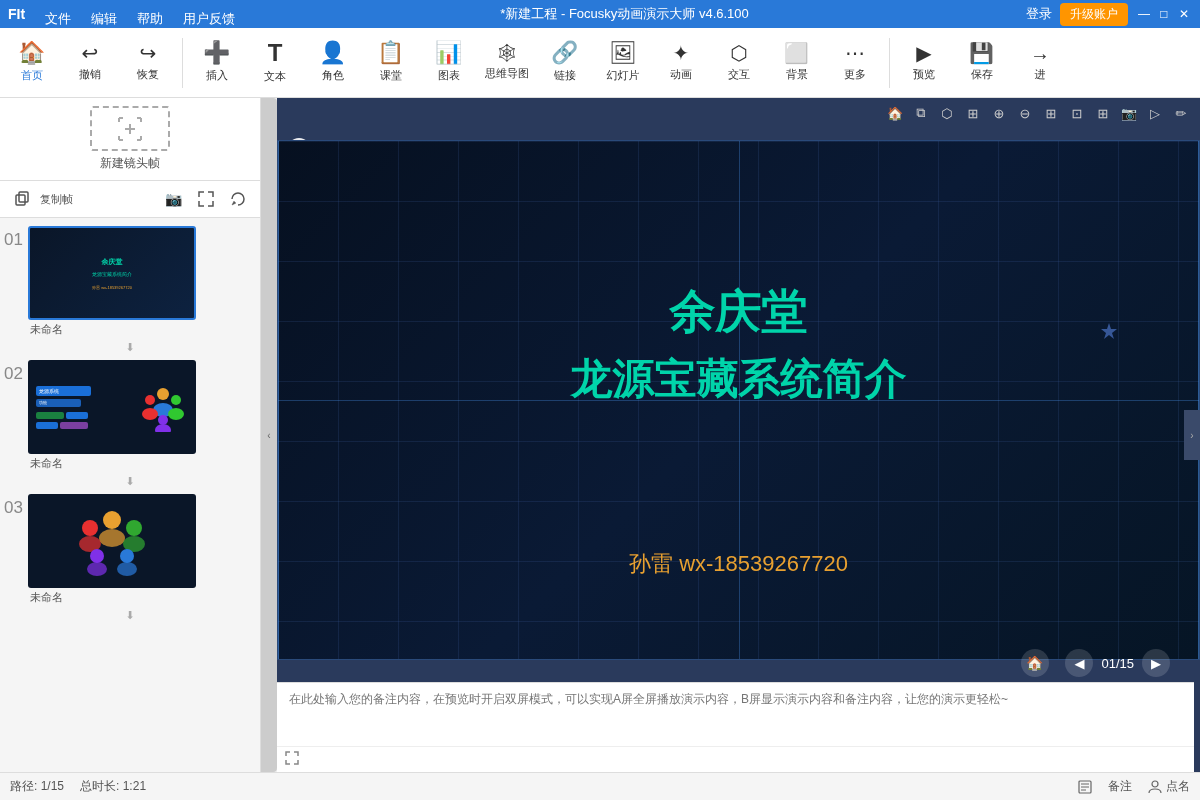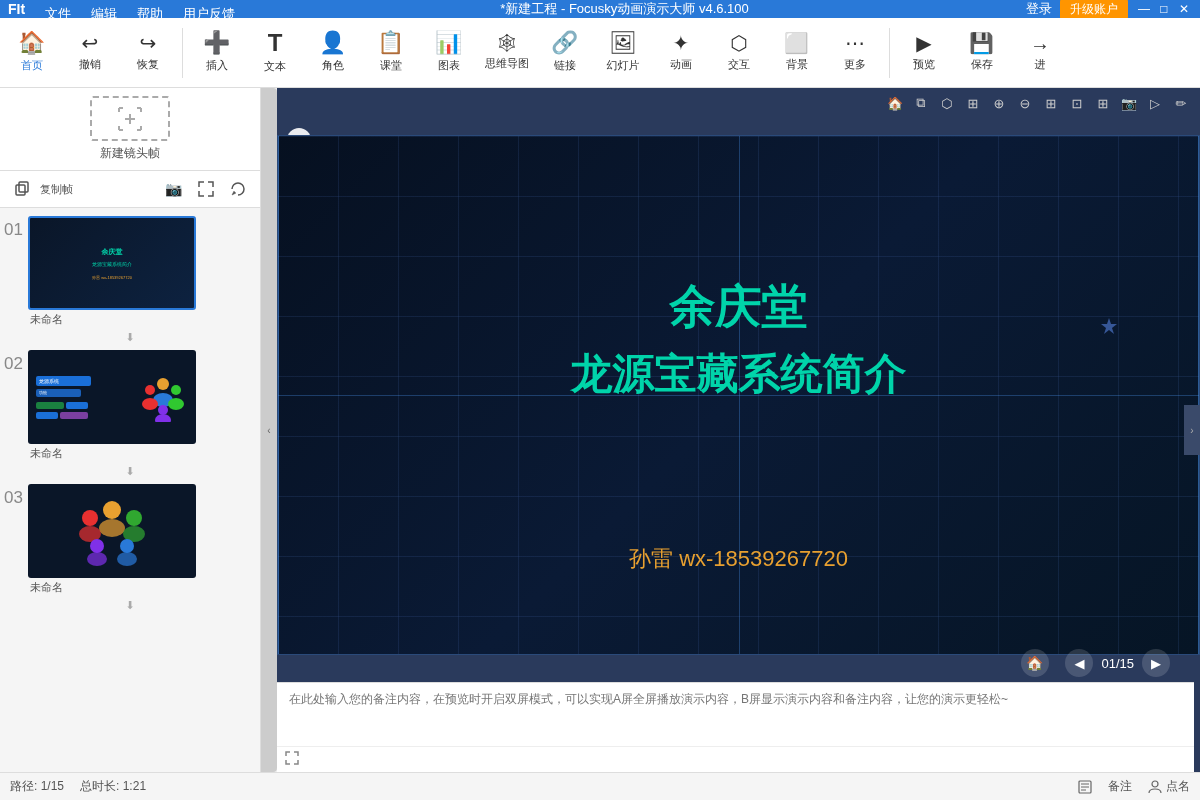--- a/index.html
+++ b/index.html
@@ -2,21 +2,21 @@
 <html><head>
   <meta charset="utf-8">
   <style>
     * { box-sizing: border-box; margin: 0; padding: 0; }
     body { font-family: 'Microsoft YaHei', 'PingFang SC', sans-serif; background: #f0f0f0; width: 1200px; height: 800px; overflow: hidden; display: flex; flex-direction: column; }
 
     
     #titlebar {
       background: #2979d8;
       color: white;
-      height: 18px;
+      height: 28px;
       display: flex;
       align-items: center;
       justify-content: space-between;
       padding: 0 8px;
       font-size: 13px;
       user-select: none;
     }
     #titlebar .left { display: flex; align-items: center; gap: 16px; }
     #titlebar .left .logo { font-weight: bold; font-size: 14px; }
     #titlebar .menu-items { display: flex; gap: 12px; font-size: 13px; }

